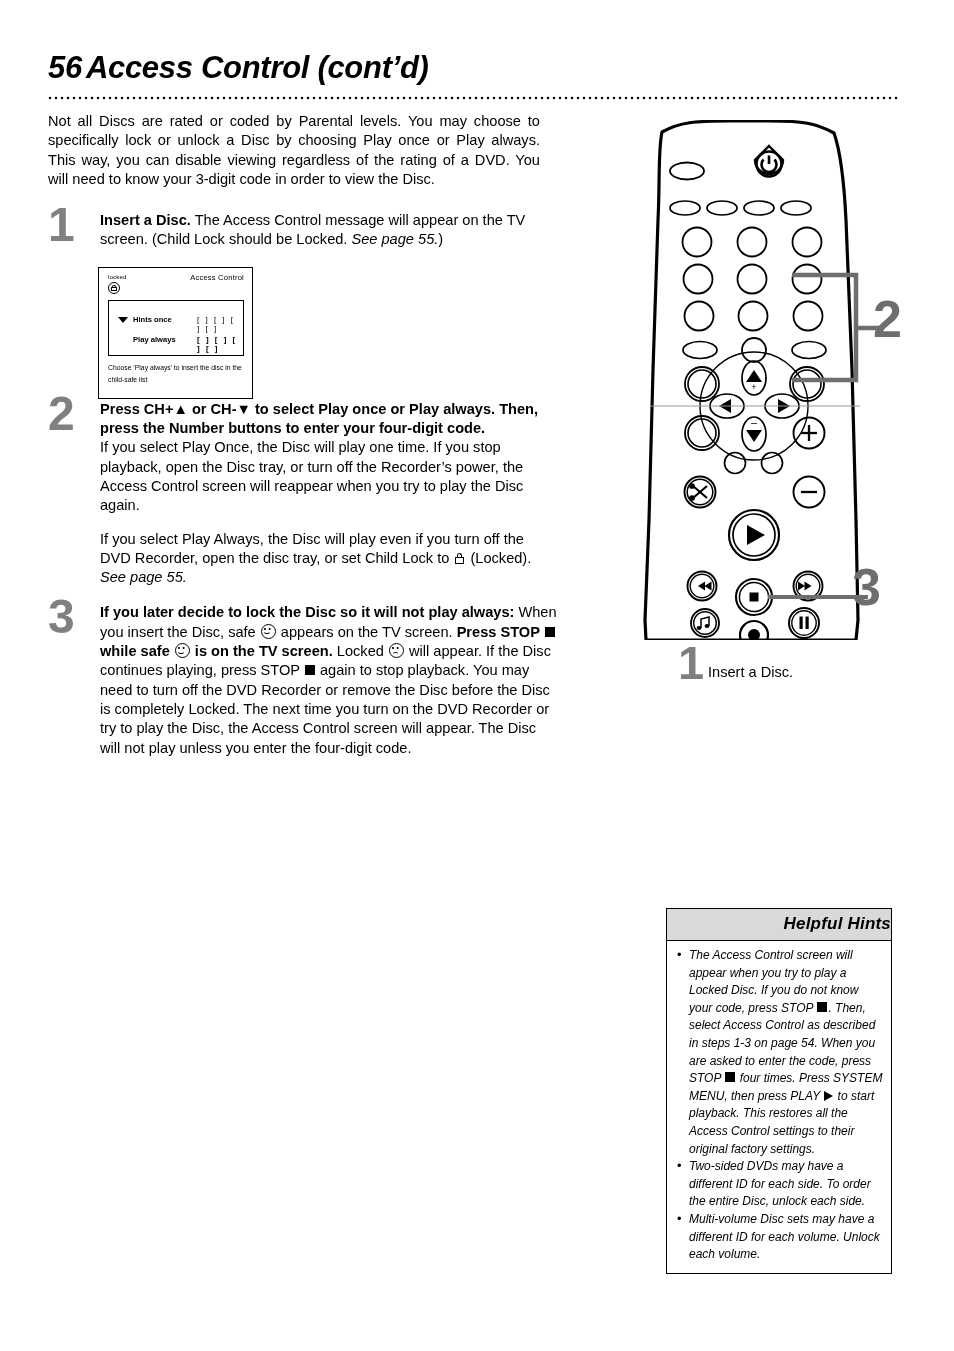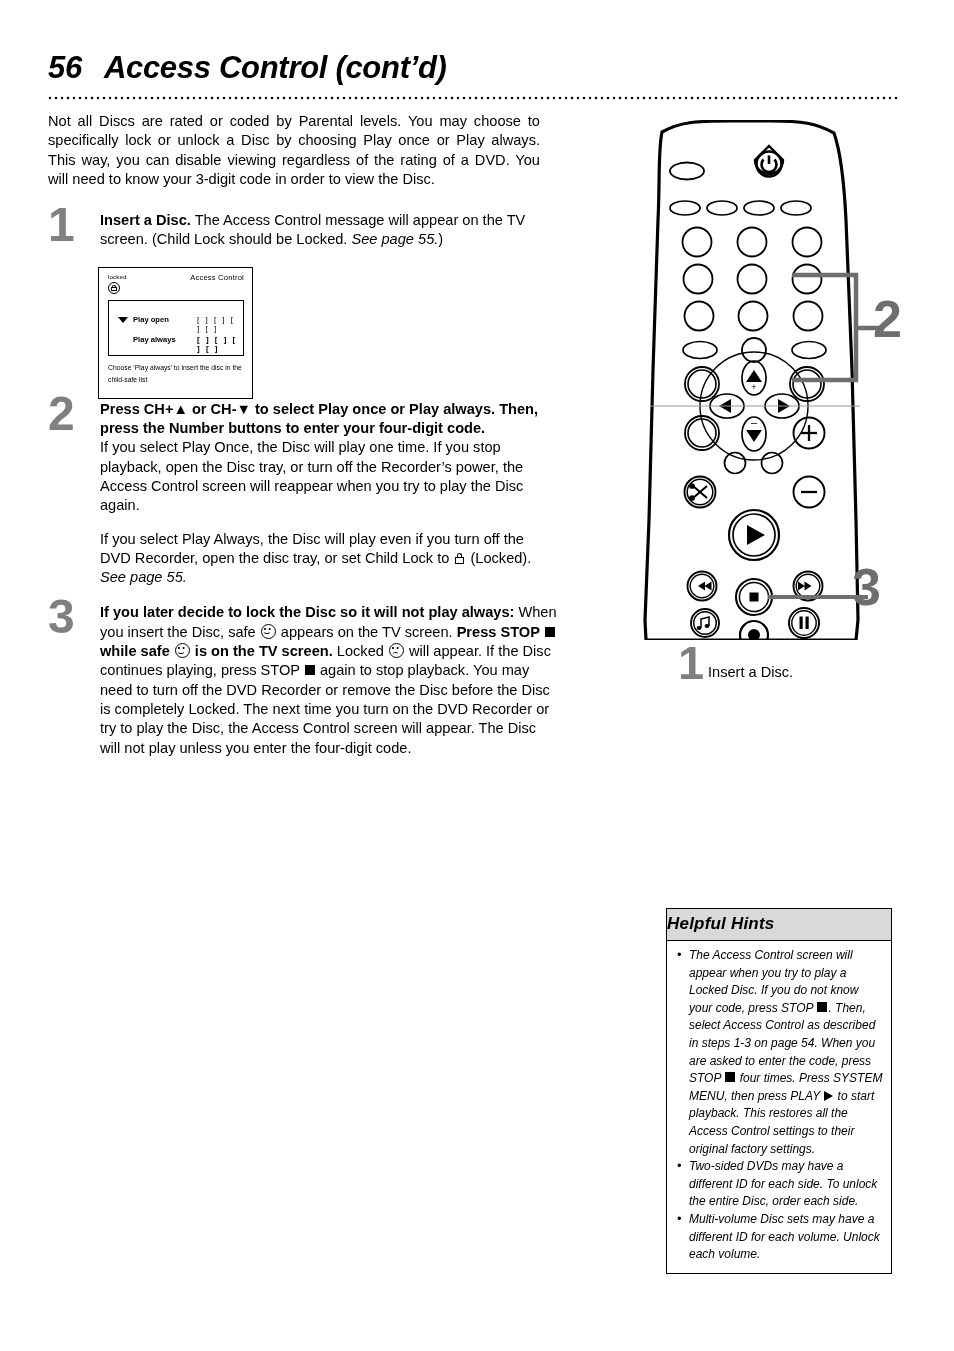--- a/index.html
+++ b/index.html
@@ -10,21 +10,21 @@
     -webkit-font-smoothing:antialiased;
   }
   .page{position:absolute;inset:0;}
 
   
   .page-title{
     position:absolute;left:48px;top:50px;width:700px;
     font-size:31px;font-weight:bold;font-style:italic;
     letter-spacing:-0.3px;white-space:nowrap;
   }
-  .page-title .num{margin-right:22px;}
+  .page-title .num{margin-right:4px;}
   .dotline{
     position:absolute;left:48px;top:96px;width:852px;height:4px;
     background-image:radial-gradient(circle at 2px 2px, #000 1.45px, rgba(0,0,0,0) 1.6px);
     background-size:6px 4px;background-repeat:repeat-x;
   }
 
   
   .left-col{position:absolute;left:48px;top:112px;width:510px;}
   .sec-head{font-size:16.5px;font-weight:bold;letter-spacing:-0.1px;margin-bottom:3px;}
   .intro{font-size:14.6px;line-height:19.3px;text-align:justify;width:492px;}
@@ -91,21 +91,21 @@
   .cap1 .cn{position:absolute;left:0;top:-9px;font-size:47px;font-weight:bold;color:#808080;line-height:1;}
   .cap1 .ct{position:absolute;left:30px;top:16px;font-size:14.6px;}
 
   
   .hints{
     position:absolute;left:666px;top:908px;width:226px;
     border:1.6px solid #000;box-sizing:border-box;background:#fff;
   }
   .hints-head{
     background:#d9d9d9;border-bottom:1.6px solid #000;
-    text-align:left;font-size:17px;font-weight:bold;font-style:italic;
+    text-align:right;font-size:17px;font-weight:bold;font-style:italic;
     padding:5px 0 6px;letter-spacing:0.2px;
   }
   .hints-body{padding:6px 8px 9px 8px;}
   .hint{
     position:relative;padding-left:14px;font-style:italic;font-size:12px;line-height:17.6px;
   }
   .hint::before{content:"\2022";position:absolute;left:2px;top:-1px;font-size:13px;font-style:normal;}
 </style>
 </head>
 <body>
@@ -146,21 +146,21 @@
     <div class="tv-lockicon">
       <span class="ring"></span>
         <span class="sh"></span>
         <span class="bd"></span>
     </div>
     <div class="tv-title">Access Control</div>
 
     <div class="tv-inner">
       <div class="tv-row r1">
         <span class="tv-caret"></span>
-        <span class="tv-lbl bold">Play open</span>
+        <span class="tv-lbl bold">Hints once</span>
         <span class="tv-code">[ ] [ ] [ ] [ ]</span>
       </div>
       <div class="tv-row r2">
         <span class="tv-lbl">Play always</span>
         <span class="tv-code">[ ] [ ] [ ] [ ]</span>
       </div>
     </div>
 
     <div class="tv-foot">Choose ‘Play always’ to insert the disc in the child-safe list</div>
   </div>
@@ -312,18 +312,18 @@
 
   <div class="cap1">
     <span class="cn">1</span>
     <span class="ct">Insert a Disc.</span>
   </div>
 
   <div class="hints">
     <div class="hints-head">Helpful Hints</div>
     <div class="hints-body">
       <div class="hint"><span>The Access Control screen will appear when you try to play a Locked Disc. If you do not know your code, press STOP </span><span class="stopsq"></span><span>. Then, select Access Control as described in steps 1-3 on page 54. When you are asked to enter the code, press STOP </span><span class="stopsq"></span><span> four times. Press SYSTEM MENU, then press PLAY </span><span class="playtri"></span><span> to start playback. This restores all the Access Control settings to their original factory settings.</span></div>
-      <div class="hint">Two-sided DVDs may have a different ID for each side. To unlock the entire Disc, order each side.</div>
+      <div class="hint">Two-sided DVDs may have a different ID for each side. To order the entire Disc, unlock each side.</div>
       <div class="hint">Multi-volume Disc sets may have a different ID for each volume. Unlock each volume.</div>
     </div>
   </div>
 
 </div>
 
 </body></html>

